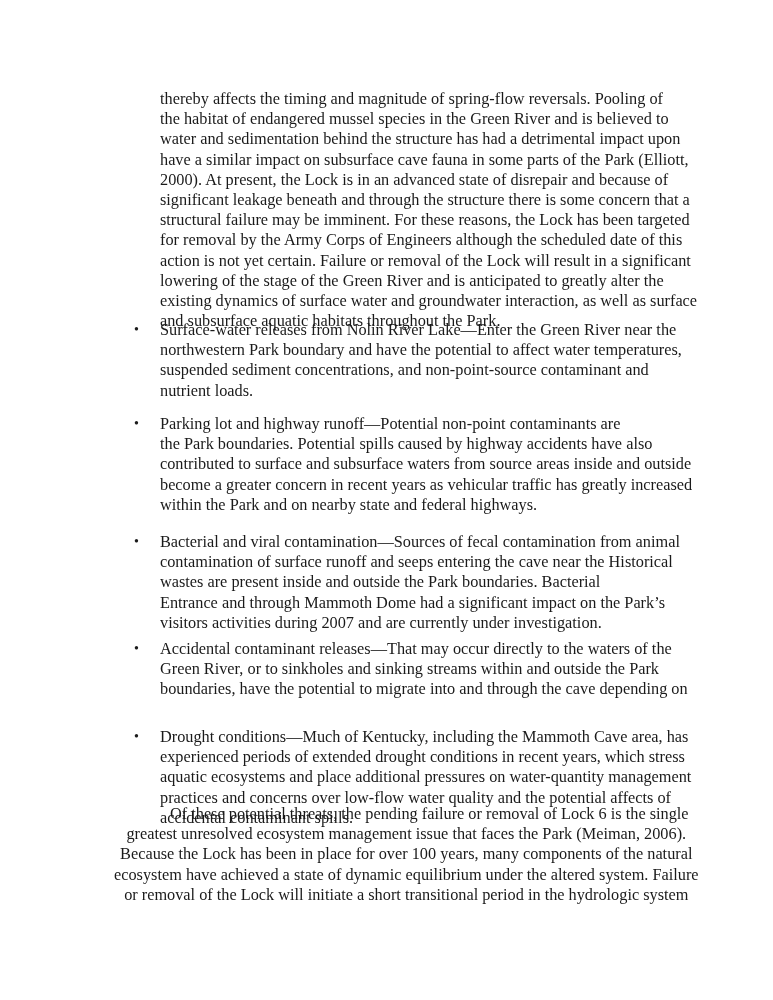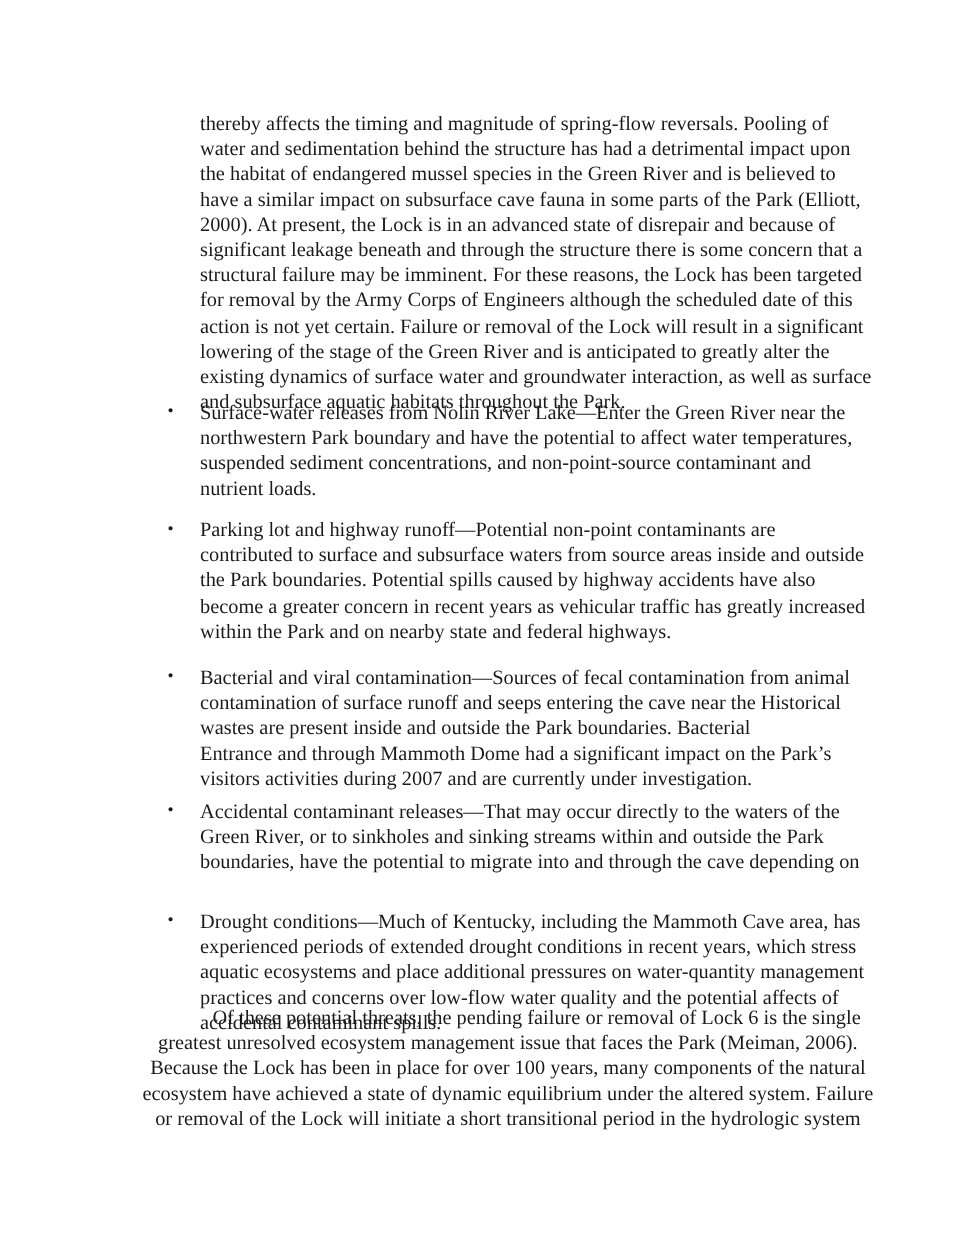--- a/index.html
+++ b/index.html
@@ -14,22 +14,22 @@
   .bullet .txt { position: absolute; left: 160px; top: 0; line-height: 20.2px; }
   .p-final { position: absolute; left: 114px; top: 804px; line-height: 20.2px; text-align: center; }
   .p-final .line:first-child { padding-left: 46px; }
 </style>
 </head>
 <body>
 
 <div class="page">
   <div class="p-cont" id="p-cont">
       <span class="line">thereby affects the timing and magnitude of spring-flow reversals. Pooling of</span>
+      <span class="line">the habitat of endangered mussel species in the Green River and is believed to</span>
       <span class="line">water and sedimentation behind the structure has had a detrimental impact upon</span>
-      <span class="line">the habitat of endangered mussel species in the Green River and is believed to</span>
       <span class="line">have a similar impact on subsurface cave fauna in some parts of the Park (Elliott,</span>
       <span class="line">2000). At present, the Lock is in an advanced state of disrepair and because of</span>
       <span class="line">significant leakage beneath and through the structure there is some concern that a</span>
       <span class="line">structural failure may be imminent. For these reasons, the Lock has been targeted</span>
       <span class="line">for removal by the Army Corps of Engineers although the scheduled date of this</span>
       <span class="line">action is not yet certain. Failure or removal of the Lock will result in a significant</span>
       <span class="line">lowering of the stage of the Green River and is anticipated to greatly alter the</span>
       <span class="line">existing dynamics of surface water and groundwater interaction, as well as surface</span>
       <span class="line">and subsurface aquatic habitats throughout the Park.</span>
     </div>
@@ -40,22 +40,22 @@
           <span class="line">Surface-water releases from Nolin River Lake—Enter the Green River near the</span>
           <span class="line">northwestern Park boundary and have the potential to affect water temperatures,</span>
           <span class="line">suspended sediment concentrations, and non-point-source contaminant and</span>
           <span class="line">nutrient loads.</span>
         </div>
       </div>
       <div class="bullet" style="top: 414px;">
         <span class="dot">•</span>
         <div class="txt">
           <span class="line">Parking lot and highway runoff—Potential non-point contaminants are</span>
+          <span class="line">the Park boundaries. Potential spills caused by highway accidents have also</span>
           <span class="line">contributed to surface and subsurface waters from source areas inside and outside</span>
-          <span class="line">the Park boundaries. Potential spills caused by highway accidents have also</span>
           <span class="line">become a greater concern in recent years as vehicular traffic has greatly increased</span>
           <span class="line">within the Park and on nearby state and federal highways.</span>
         </div>
       </div>
       <div class="bullet" style="top: 532px;">
         <span class="dot">•</span>
         <div class="txt">
           <span class="line">Bacterial and viral contamination—Sources of fecal contamination from animal</span>
           <span class="line">contamination of surface runoff and seeps entering the cave near the Historical</span>
           <span class="line">wastes are present inside and outside the Park boundaries. Bacterial</span>

